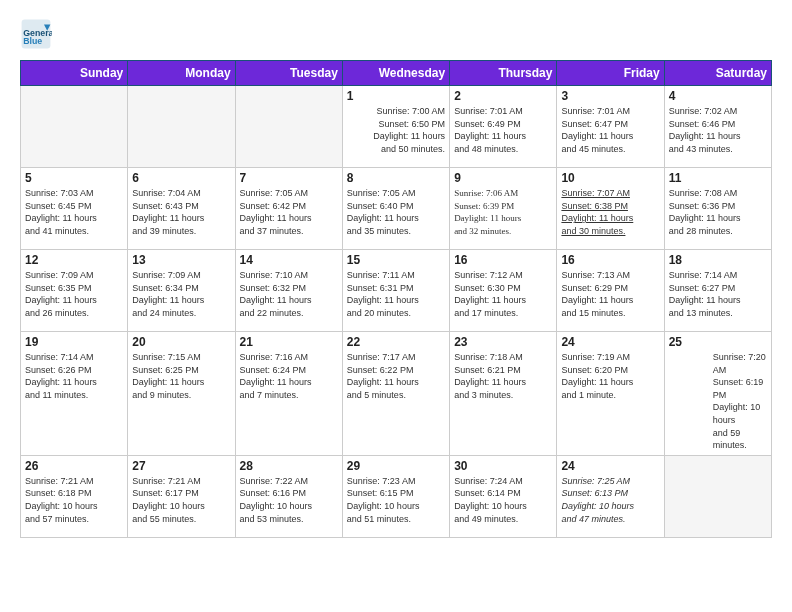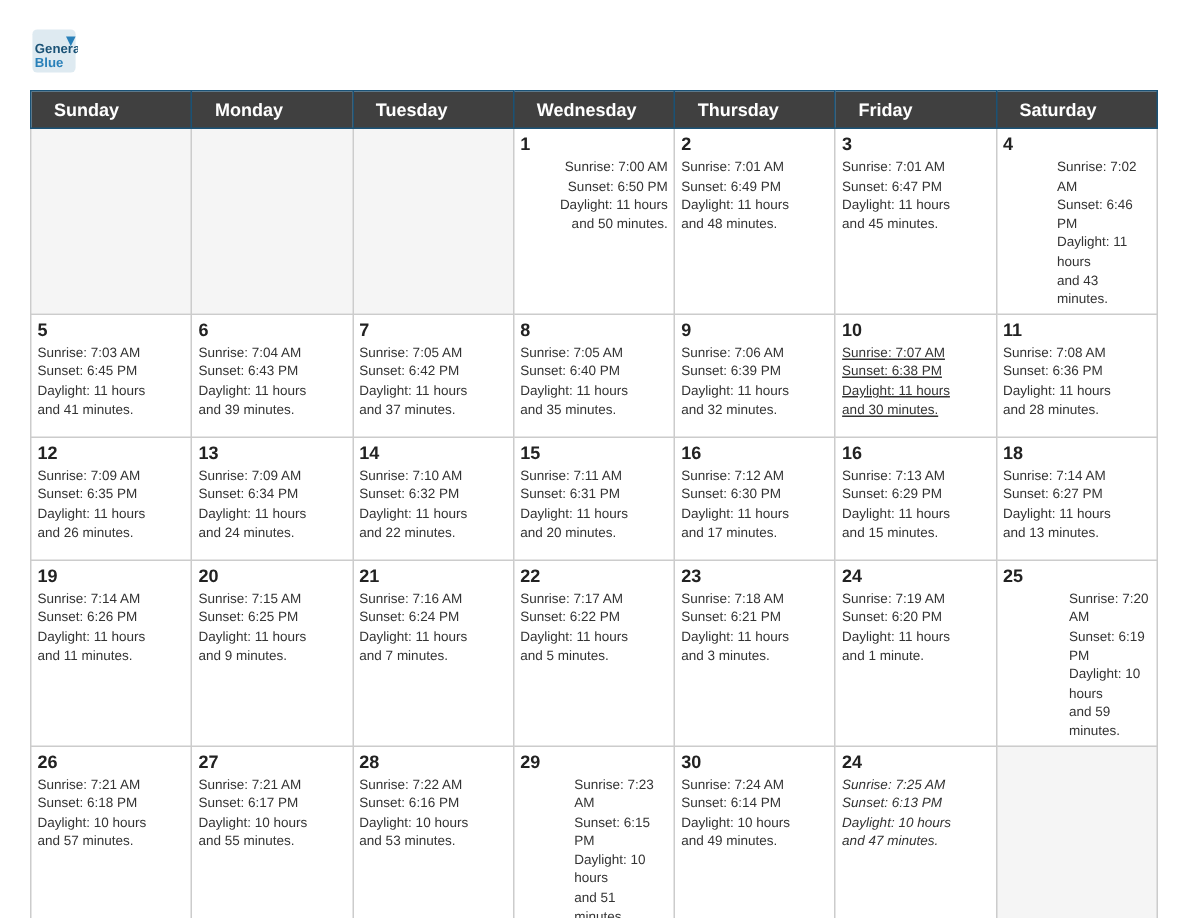--- a/index.html
+++ b/index.html
@@ -42,26 +42,26 @@
     .location {
       font-size: 16px;
       color: #444;
     }
     .calendar {
       width: 100%;
       border-collapse: collapse;
       table-layout: fixed;
     }
     .calendar th {
-      background: #404040;
+      background: #6d28d9;
       color: #fff;
       font-size: 12px;
       font-weight: bold;
-      padding: 5px 15px;
-      text-align: left;
+      padding: 5px 4px;
+      text-align: right;
       border: 1px solid #1a5276;
     }
     .calendar td {
       vertical-align: top;
       border: 1px solid #ccc;
       padding: 3px 4px;
       font-size: 9.5px;
       color: #222;
       background: #fff;
       height: 82px;
@@ -141,21 +141,21 @@
           </td>
           <td>
             <div class="day-num">3</div>
             <div class="day-info" style="white-space: pre-line;">Sunrise: 7:01 AM
 Sunset: 6:47 PM
 Daylight: 11 hours
 and 45 minutes.</div>
           </td>
           <td>
             <div class="day-num">4</div>
-            <div class="day-info" style="white-space: pre-line; margin-left: 36px;">Sunrise: 7:02 AM
+            <div class="day-info" style="white-space: pre-line;">Sunrise: 7:02 AM
 Sunset: 6:46 PM
 Daylight: 11 hours
 and 43 minutes.</div>
           </td>
         </tr>
         <tr class="week-row">
           <td>
             <div class="day-num">5</div>
             <div class="day-info" style="white-space: pre-line;">Sunrise: 7:03 AM
 Sunset: 6:45 PM
@@ -178,21 +178,21 @@
           </td>
           <td>
             <div class="day-num">8</div>
             <div class="day-info" style="white-space: pre-line;">Sunrise: 7:05 AM
 Sunset: 6:40 PM
 Daylight: 11 hours
 and 35 minutes.</div>
           </td>
           <td>
             <div class="day-num">9</div>
-            <div class="day-info" style="white-space: pre-line;">Sunrise: 7:06 AM
+            <div class="day-info" style="white-space: pre-line; font-family: Liberation Serif, serif;">Sunrise: 7:06 AM
 Sunset: 6:39 PM
 Daylight: 11 hours
 and 32 minutes.</div>
           </td>
           <td>
             <div class="day-num">10</div>
             <div class="day-info" style="white-space: pre-line; text-decoration: underline;">Sunrise: 7:07 AM
 Sunset: 6:38 PM
 Daylight: 11 hours
 and 30 minutes.</div>
@@ -324,21 +324,21 @@
           </td>
           <td>
             <div class="day-num">28</div>
             <div class="day-info" style="white-space: pre-line;">Sunrise: 7:22 AM
 Sunset: 6:16 PM
 Daylight: 10 hours
 and 53 minutes.</div>
           </td>
           <td>
             <div class="day-num">29</div>
-            <div class="day-info" style="white-space: pre-line; margin-left: 36px;">Sunrise: 7:23 AM
+            <div class="day-info" style="white-space: pre-line;">Sunrise: 7:23 AM
 Sunset: 6:15 PM
 Daylight: 10 hours
 and 51 minutes.</div>
           </td>
           <td>
             <div class="day-num">30</div>
             <div class="day-info" style="white-space: pre-line;">Sunrise: 7:24 AM
 Sunset: 6:14 PM
 Daylight: 10 hours
 and 49 minutes.</div>

